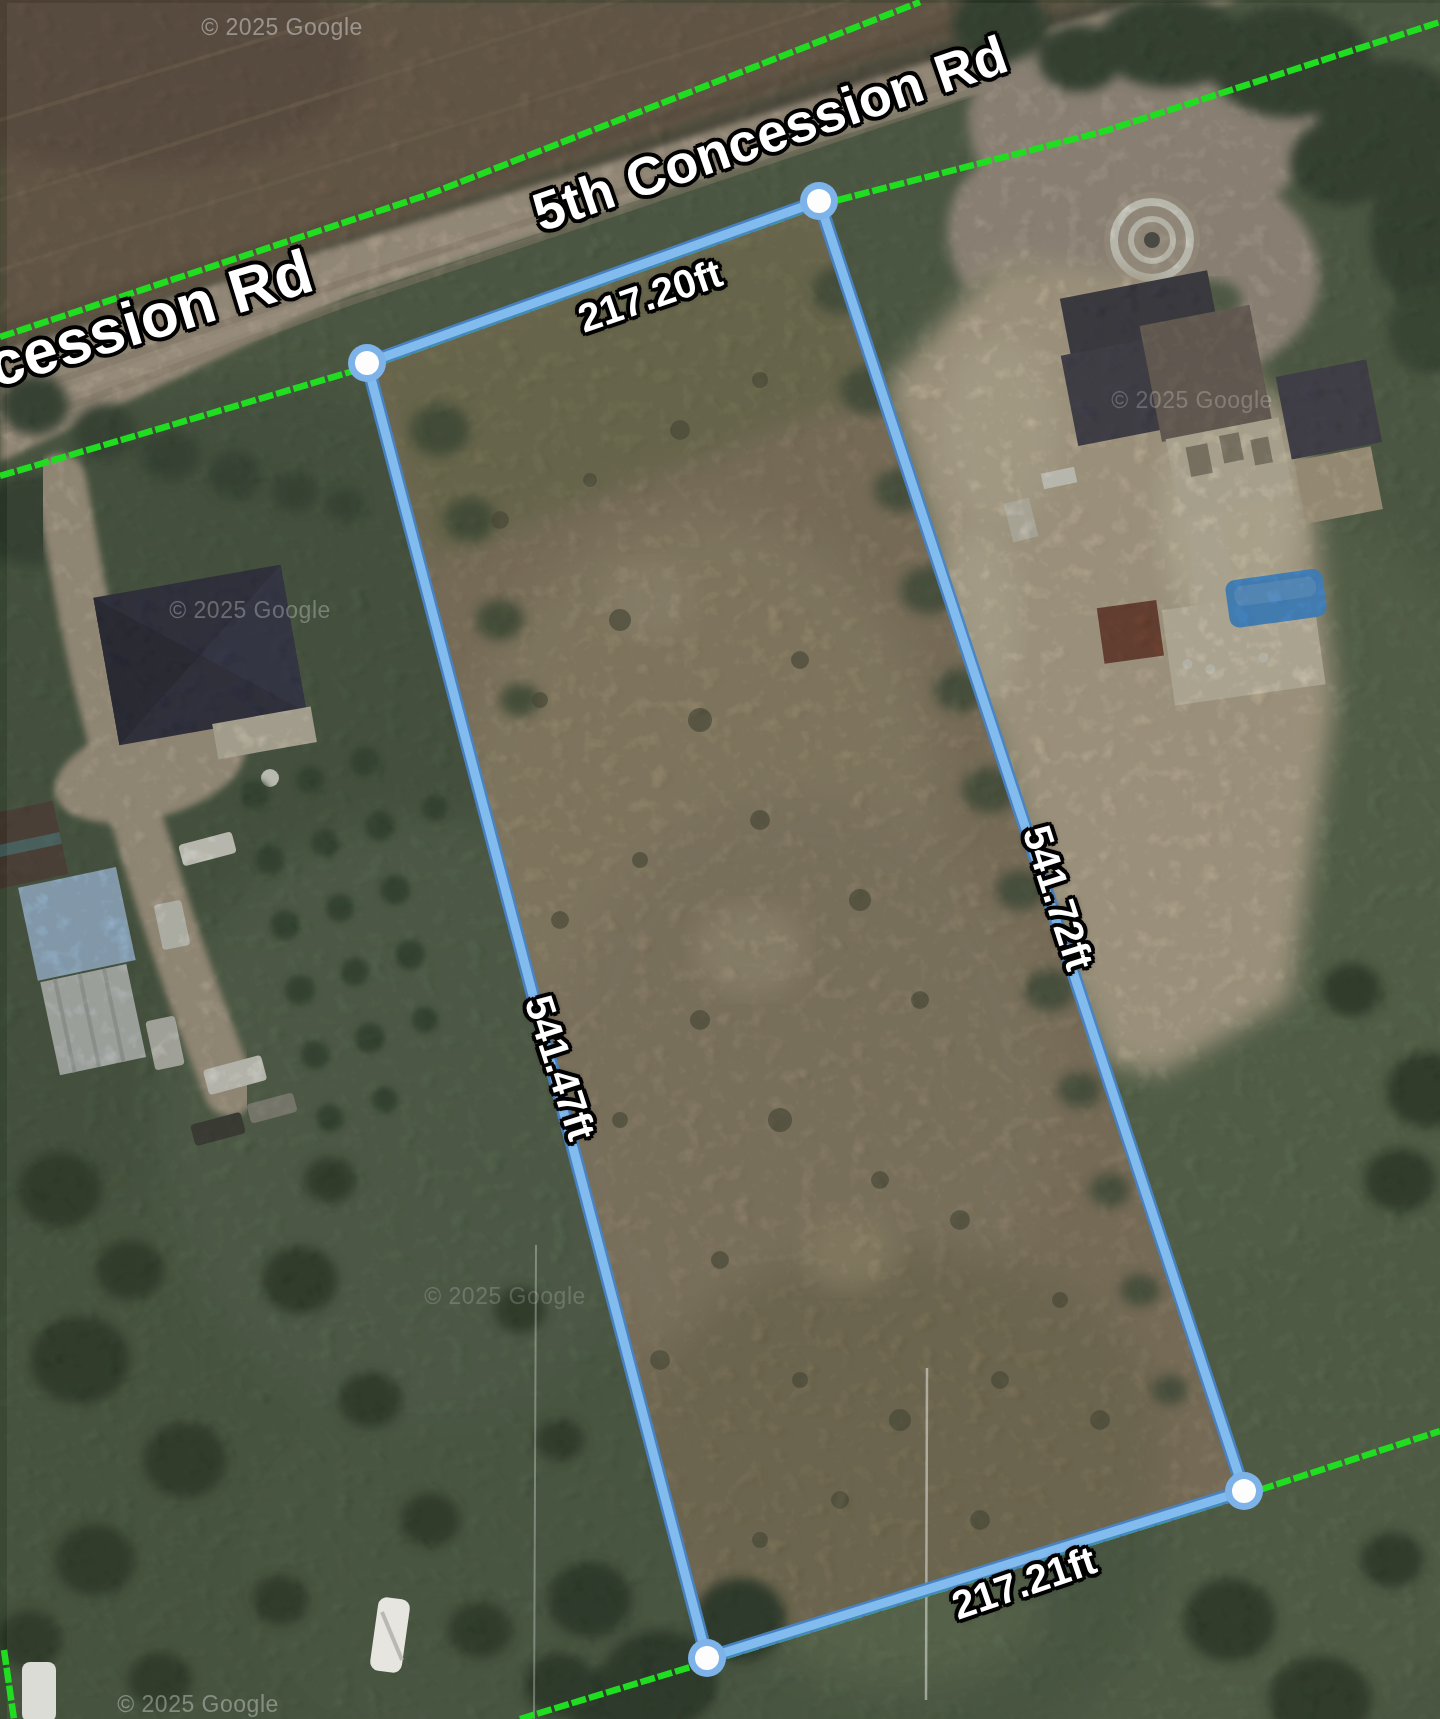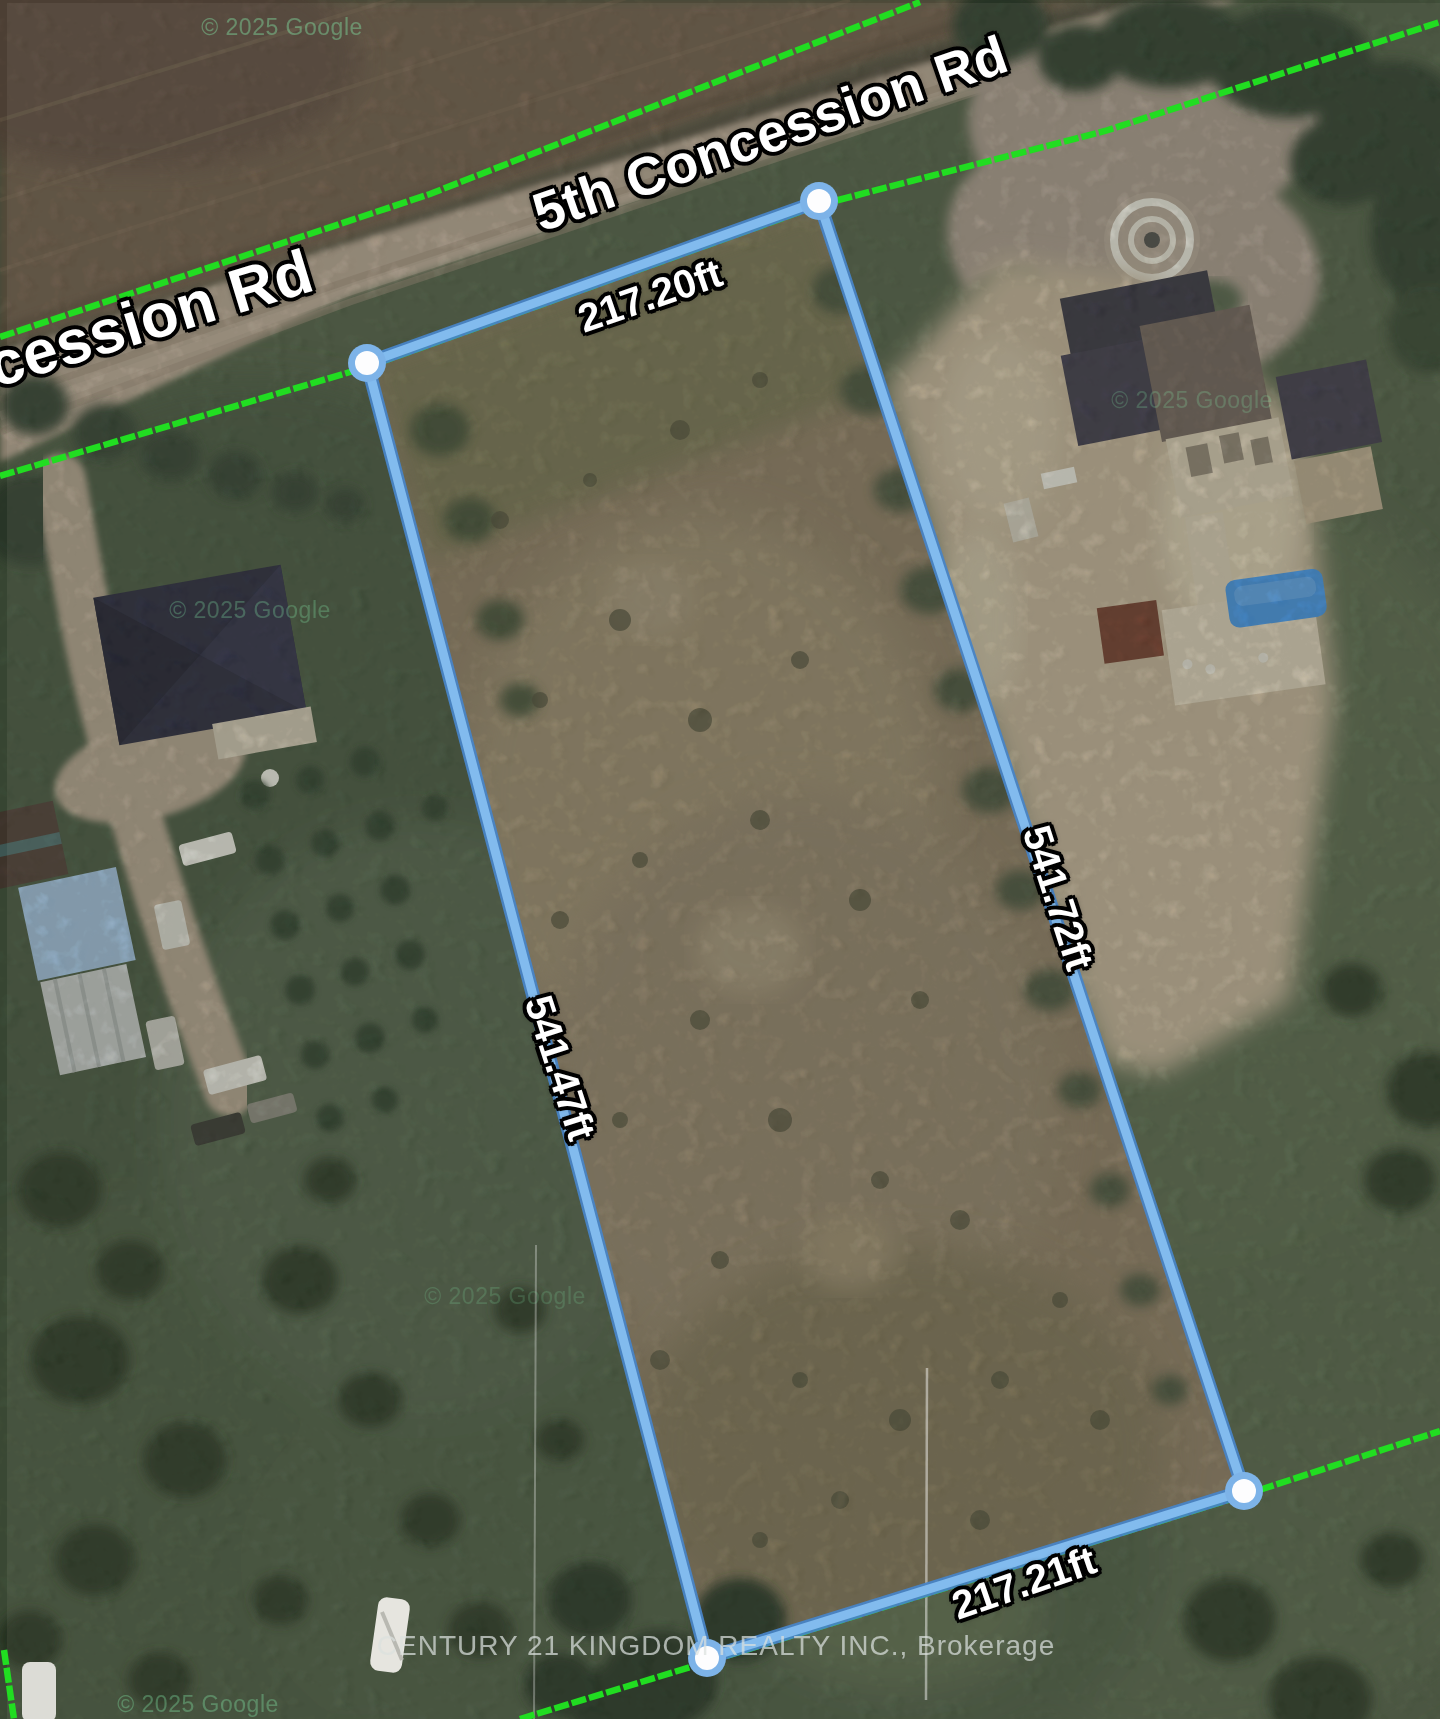--- a/index.html
+++ b/index.html
@@ -8,21 +8,21 @@
   #screen svg{position:absolute;left:0;top:0;display:block;}
   #labels{position:absolute;left:0;top:0;width:100%;height:100%;pointer-events:none;}
   .maplabel{position:absolute;white-space:nowrap;color:#fff;font-weight:bold;
     transform:translate(-50%,-50%) rotate(var(--rot,0deg));
     text-shadow:-3px -3px 0 #000,3px -3px 0 #000,-3px 3px 0 #000,3px 3px 0 #000,
                 -4px 0 0 #000,4px 0 0 #000,0 -4px 0 #000,0 4px 0 #000,0 0 6px #000;}
   .roadlabel{font-size:54px;letter-spacing:.5px;}
   .roadlabel-big{font-size:62px;letter-spacing:.5px;}
   .measure{font-size:40px;}
   .gwm{position:absolute;transform:translate(-50%,-50%);font-size:23px;font-weight:normal;
-       color:#86efac;letter-spacing:.5px;text-shadow:none;}
+       color:#ffffff;letter-spacing:.5px;text-shadow:none;}
   .brokerage{position:absolute;transform:translate(-50%,-50%);font-size:28px;font-weight:normal;
        color:rgba(219,224,222,0.72);letter-spacing:1px;white-space:nowrap;}
 </style>
 </head>
 <body>
 
 <div id="screen">
 
   <svg width="1440" height="1719" viewBox="0 0 1440 1719">
     <defs>
@@ -355,15 +355,14 @@
     <div class="maplabel measure" style="left:560px;top:1068px;--rot:72deg;">541.47ft</div>
 
     <div class="maplabel measure" style="left:1024px;top:1583px;--rot:-19deg;">217.21ft</div>
 
     <span class="gwm" style="left:282px;top:27px;opacity:.4;">© 2025 Google</span>
     <span class="gwm" style="left:250px;top:610px;opacity:.28;">© 2025 Google</span>
     <span class="gwm" style="left:1192px;top:400px;opacity:.22;">© 2025 Google</span>
     <span class="gwm" style="left:505px;top:1296px;opacity:.18;">© 2025 Google</span>
     <span class="gwm" style="left:198px;top:1704px;opacity:.34;">© 2025 Google</span>
 
-    <div class="brokerage" style="left:716px;top:1646px;">CENTURY 21 KINGDOM REALTY INC., Brokerage</div>
   </div>
 </div>
 
 </body></html>

